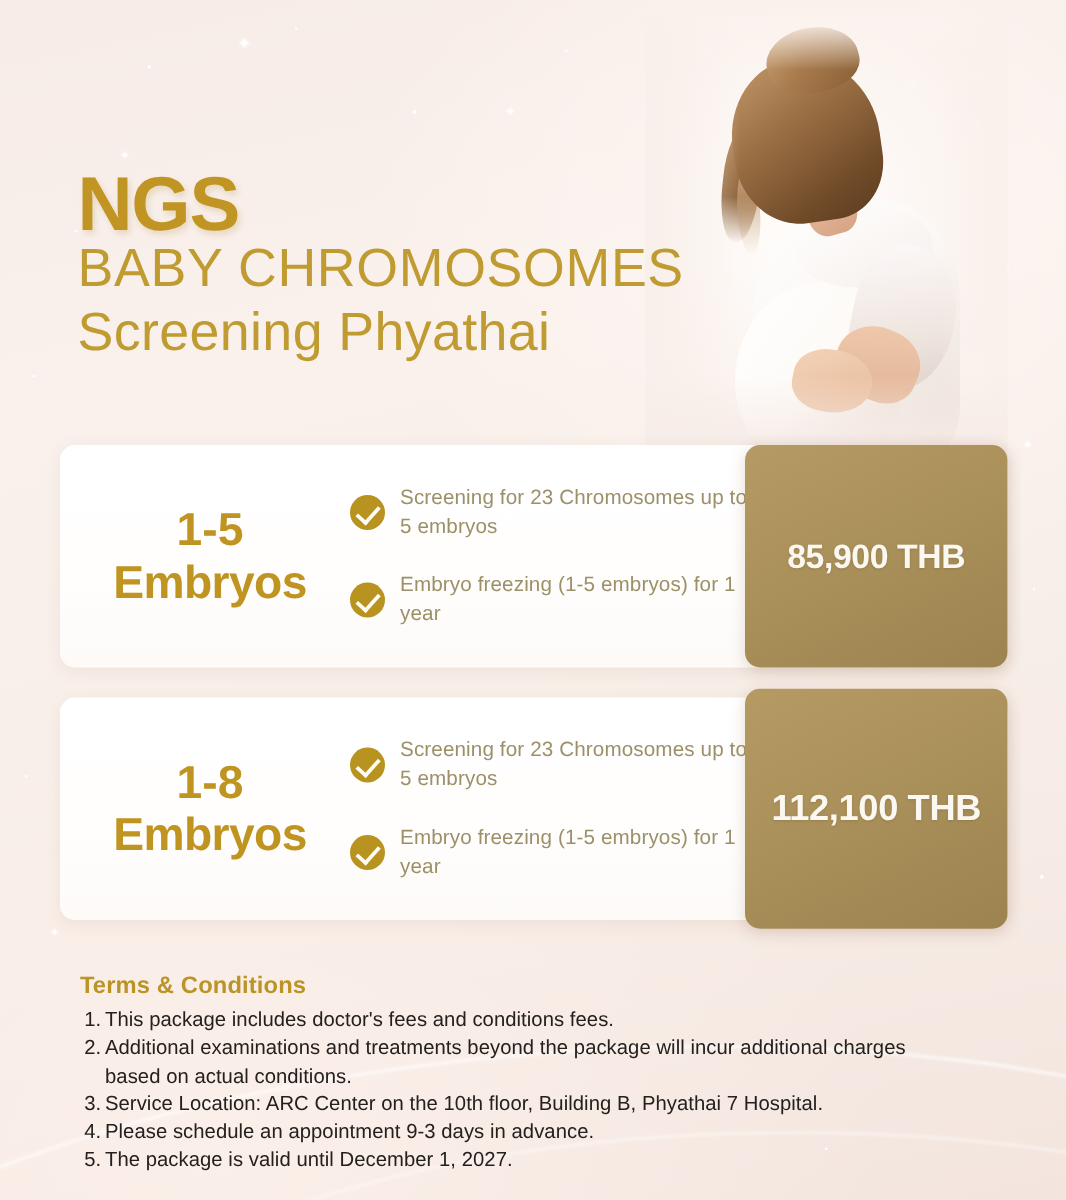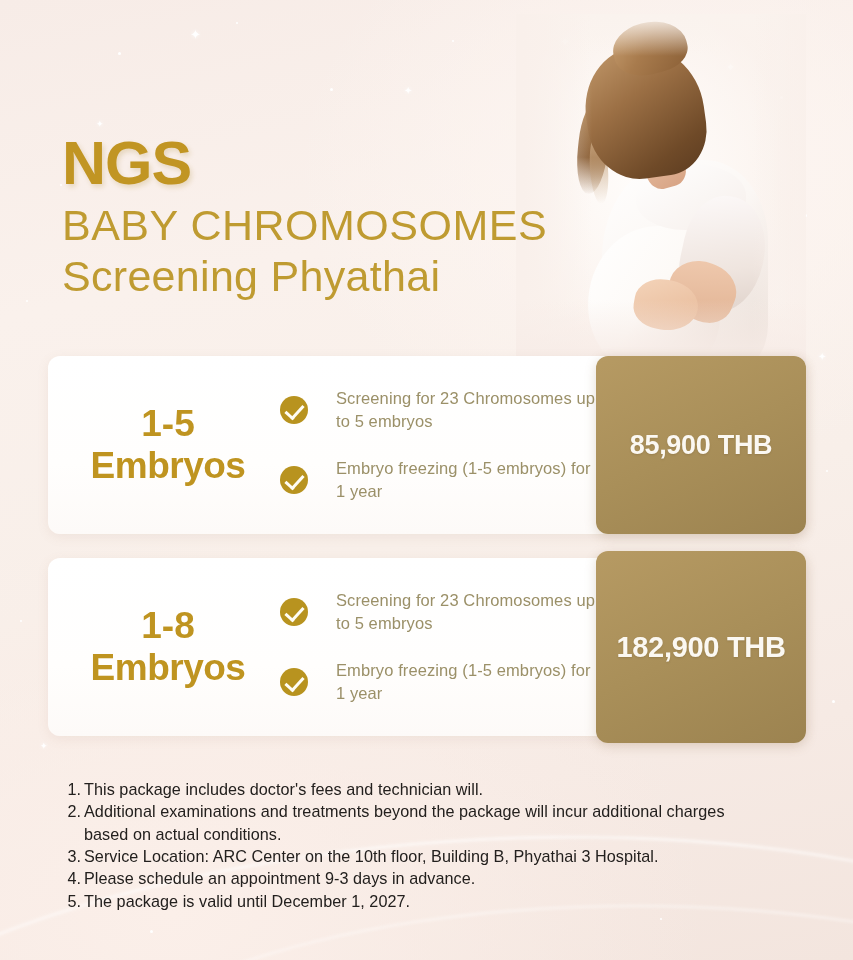--- a/index.html
+++ b/index.html
@@ -181,21 +181,21 @@
 
   #title-ngs {
     font-size: 61px;
     font-weight: 700;
     letter-spacing: -1px;
     line-height: .96;
     color: #c19523;
     text-shadow: 2px 3px 5px rgba(170,130,40,0.22);
   }
   #title-sub1 {
-    margin-top: 10px;
+    margin-top: 0;
     font-size: 43px;
     font-weight: 400;
     letter-spacing: .5px;
     line-height: 1.05;
     color: #bf9b31;
   }
   #title-sub2 {
     margin-top: 5px;
     font-size: 43px;
     font-weight: 400;
@@ -238,21 +238,21 @@
   .qty-range { font-size: 37px; letter-spacing: 0px; }
   .qty-label { font-size: 37px; letter-spacing: -.5px; }
 
   .features {
     flex: 1;
     display: flex;
     flex-direction: column;
     gap: 23px;
     padding-right: 10px;
   }
-  .feature { display: flex; align-items: center; gap: 28px; }
+  .feature { display: flex; align-items: center; gap: 12px; }
 
   .check {
     flex: none;
     width: 28px; height: 28px;
     border-radius: 50%;
     background: #b8931f;
     position: relative;
   }
   .check::after {
     content: "";
@@ -417,36 +417,37 @@
             <span class="feature-text">Screening for 23 Chromosomes up to 5 embryos</span>
           </div>
           <div class="feature">
             <span class="check"></span>
             <span class="feature-text">Embryo freezing (1-5 embryos) for 1 year</span>
           </div>
         </div>
       </div>
     </div>
     <div class="price-box" id="price-box-2">
-      <span class="price-text">182,900 THB</span>
+      <span class="price-text">112,100 THB</span>
     </div>
   </div>
 
   <div id="terms">
+    <div id="terms-heading">Terms &amp; Conditions</div>
     <div class="term-row">
       <span class="term-num">1.</span>
-      <span class="term-text">This package includes doctor's fees and technician will.</span>
+      <span class="term-text">This package includes doctor's fees and conditions fees.</span>
     </div>
     <div class="term-row">
       <span class="term-num">2.</span>
       <span class="term-text">Additional examinations and treatments beyond the package will incur additional charges based on actual conditions.</span>
     </div>
     <div class="term-row">
       <span class="term-num">3.</span>
-      <span class="term-text">Service Location: ARC Center on the 10th floor, Building B, Phyathai 3 Hospital.</span>
+      <span class="term-text">Service Location: ARC Center on the 10th floor, Building B, Phyathai 7 Hospital.</span>
     </div>
     <div class="term-row">
       <span class="term-num">4.</span>
       <span class="term-text">Please schedule an appointment 9-3 days in advance.</span>
     </div>
     <div class="term-row">
       <span class="term-num">5.</span>
       <span class="term-text">The package is valid until December 1, 2027.</span>
     </div>
   </div>

